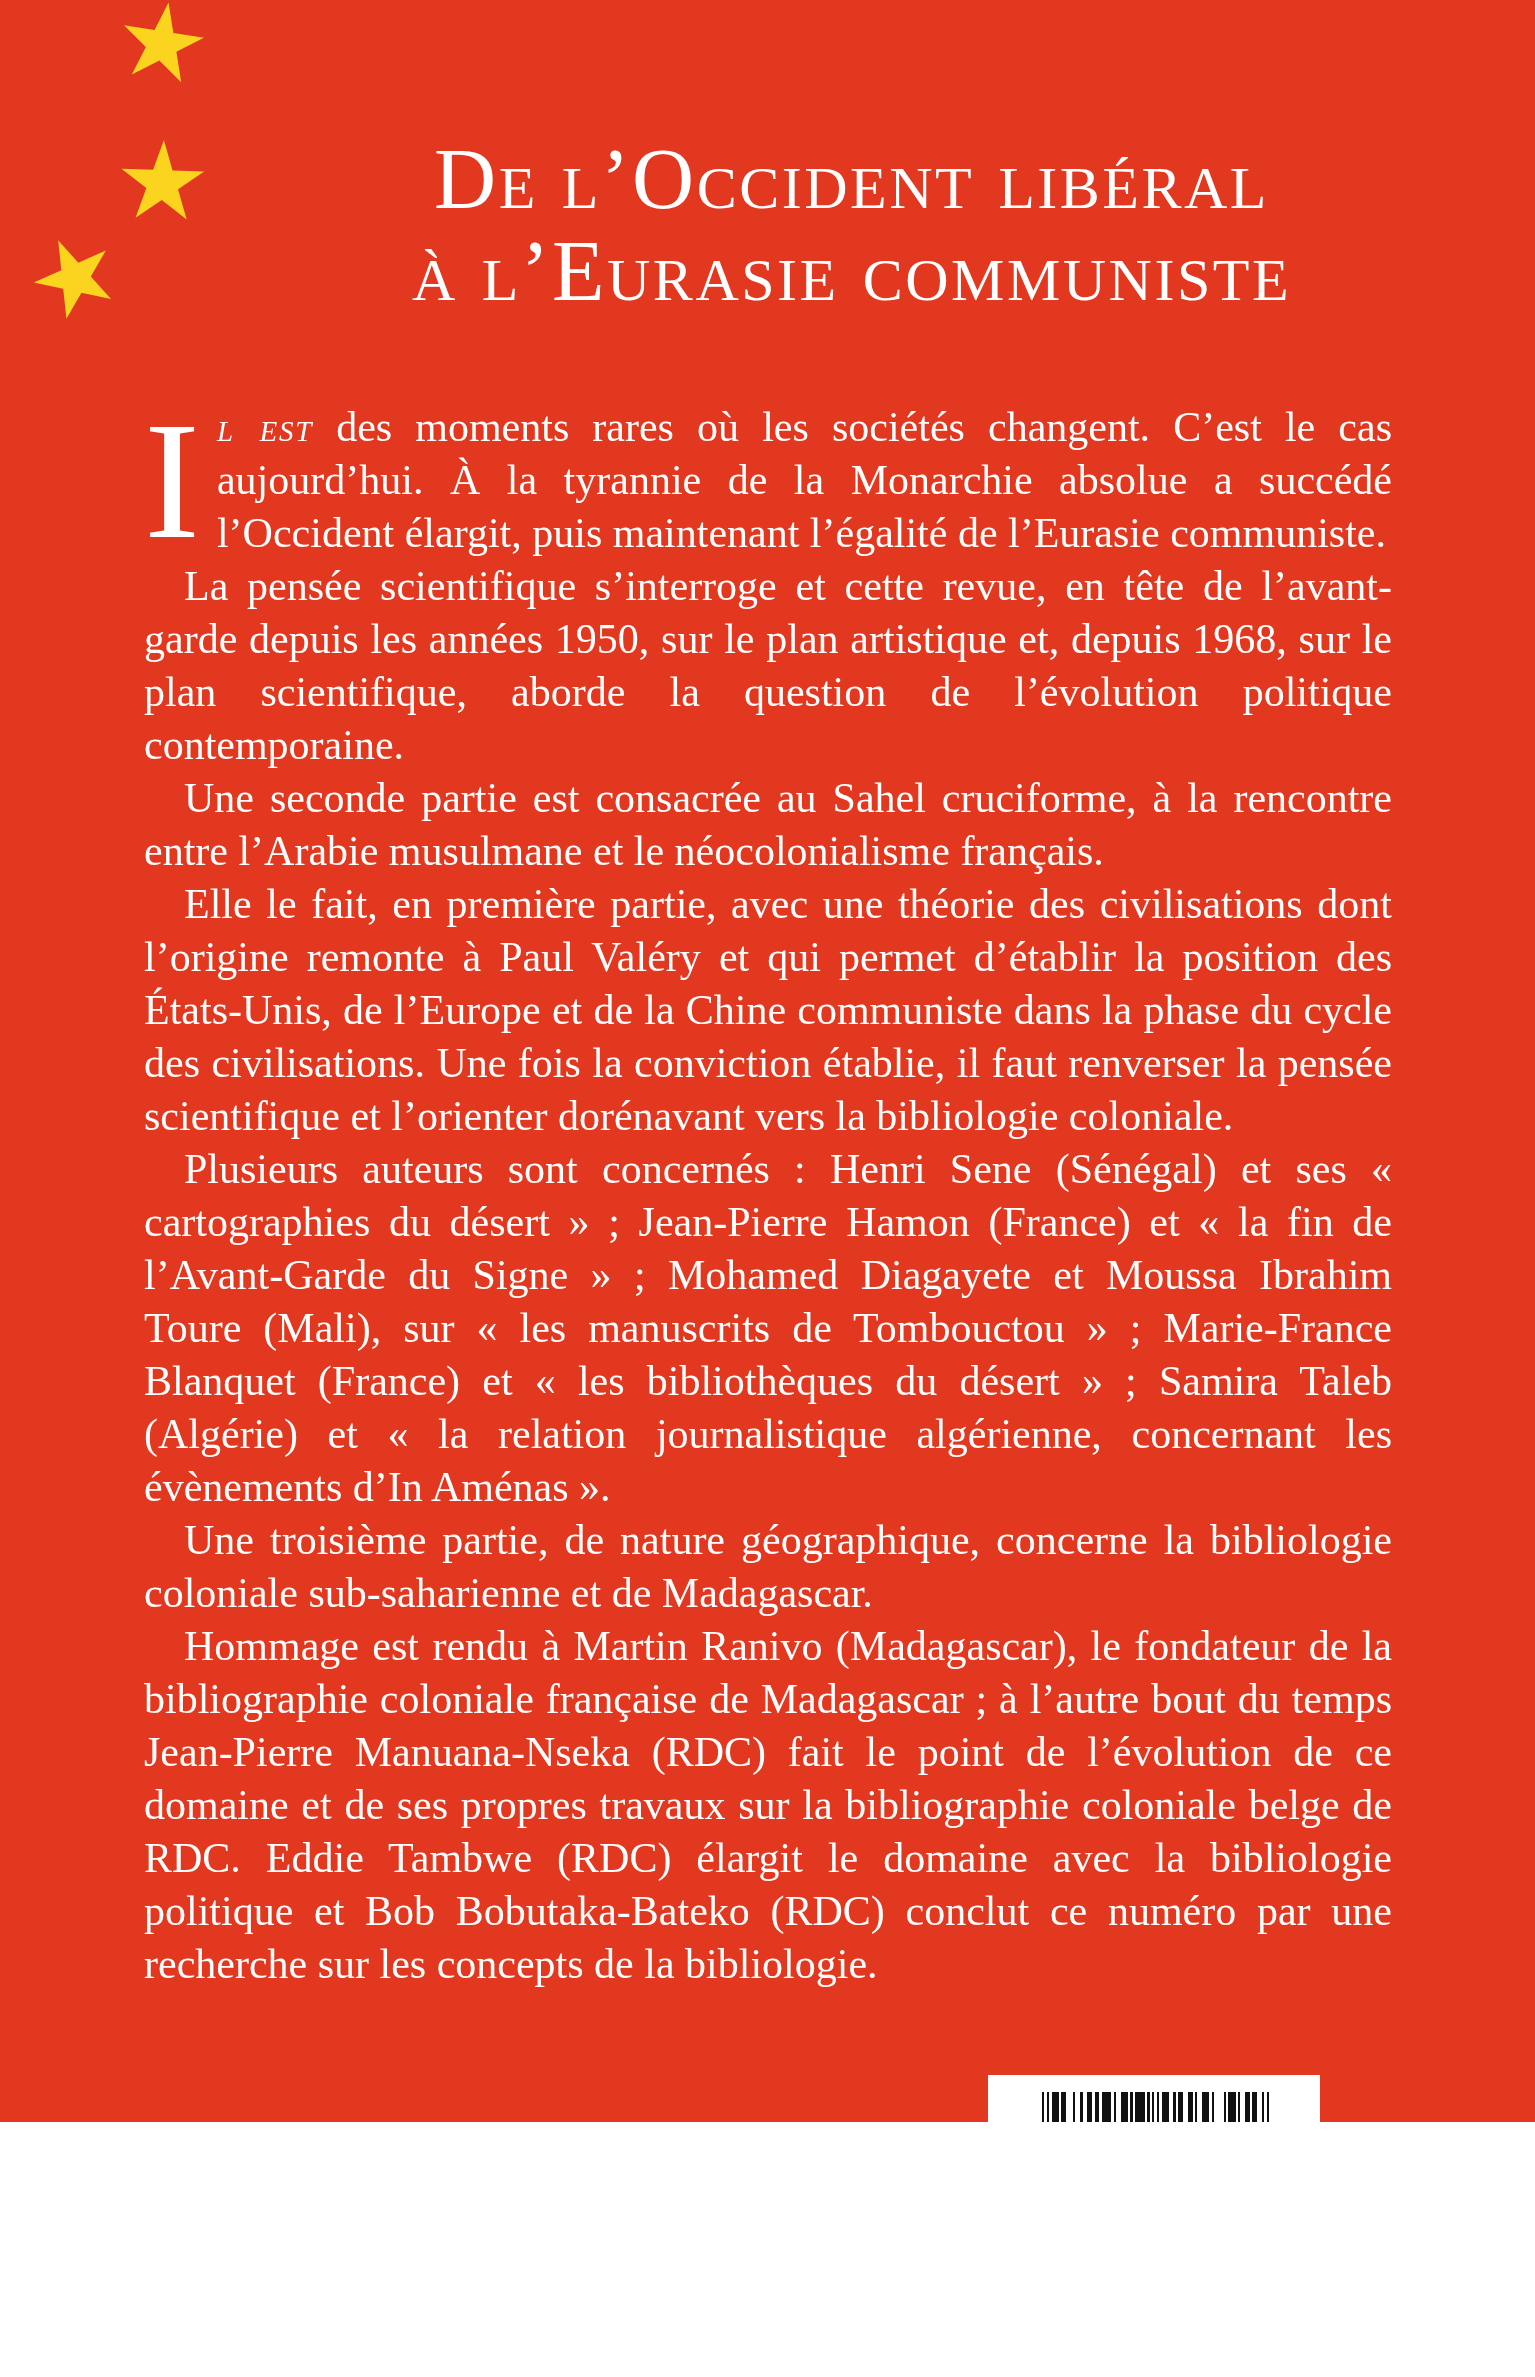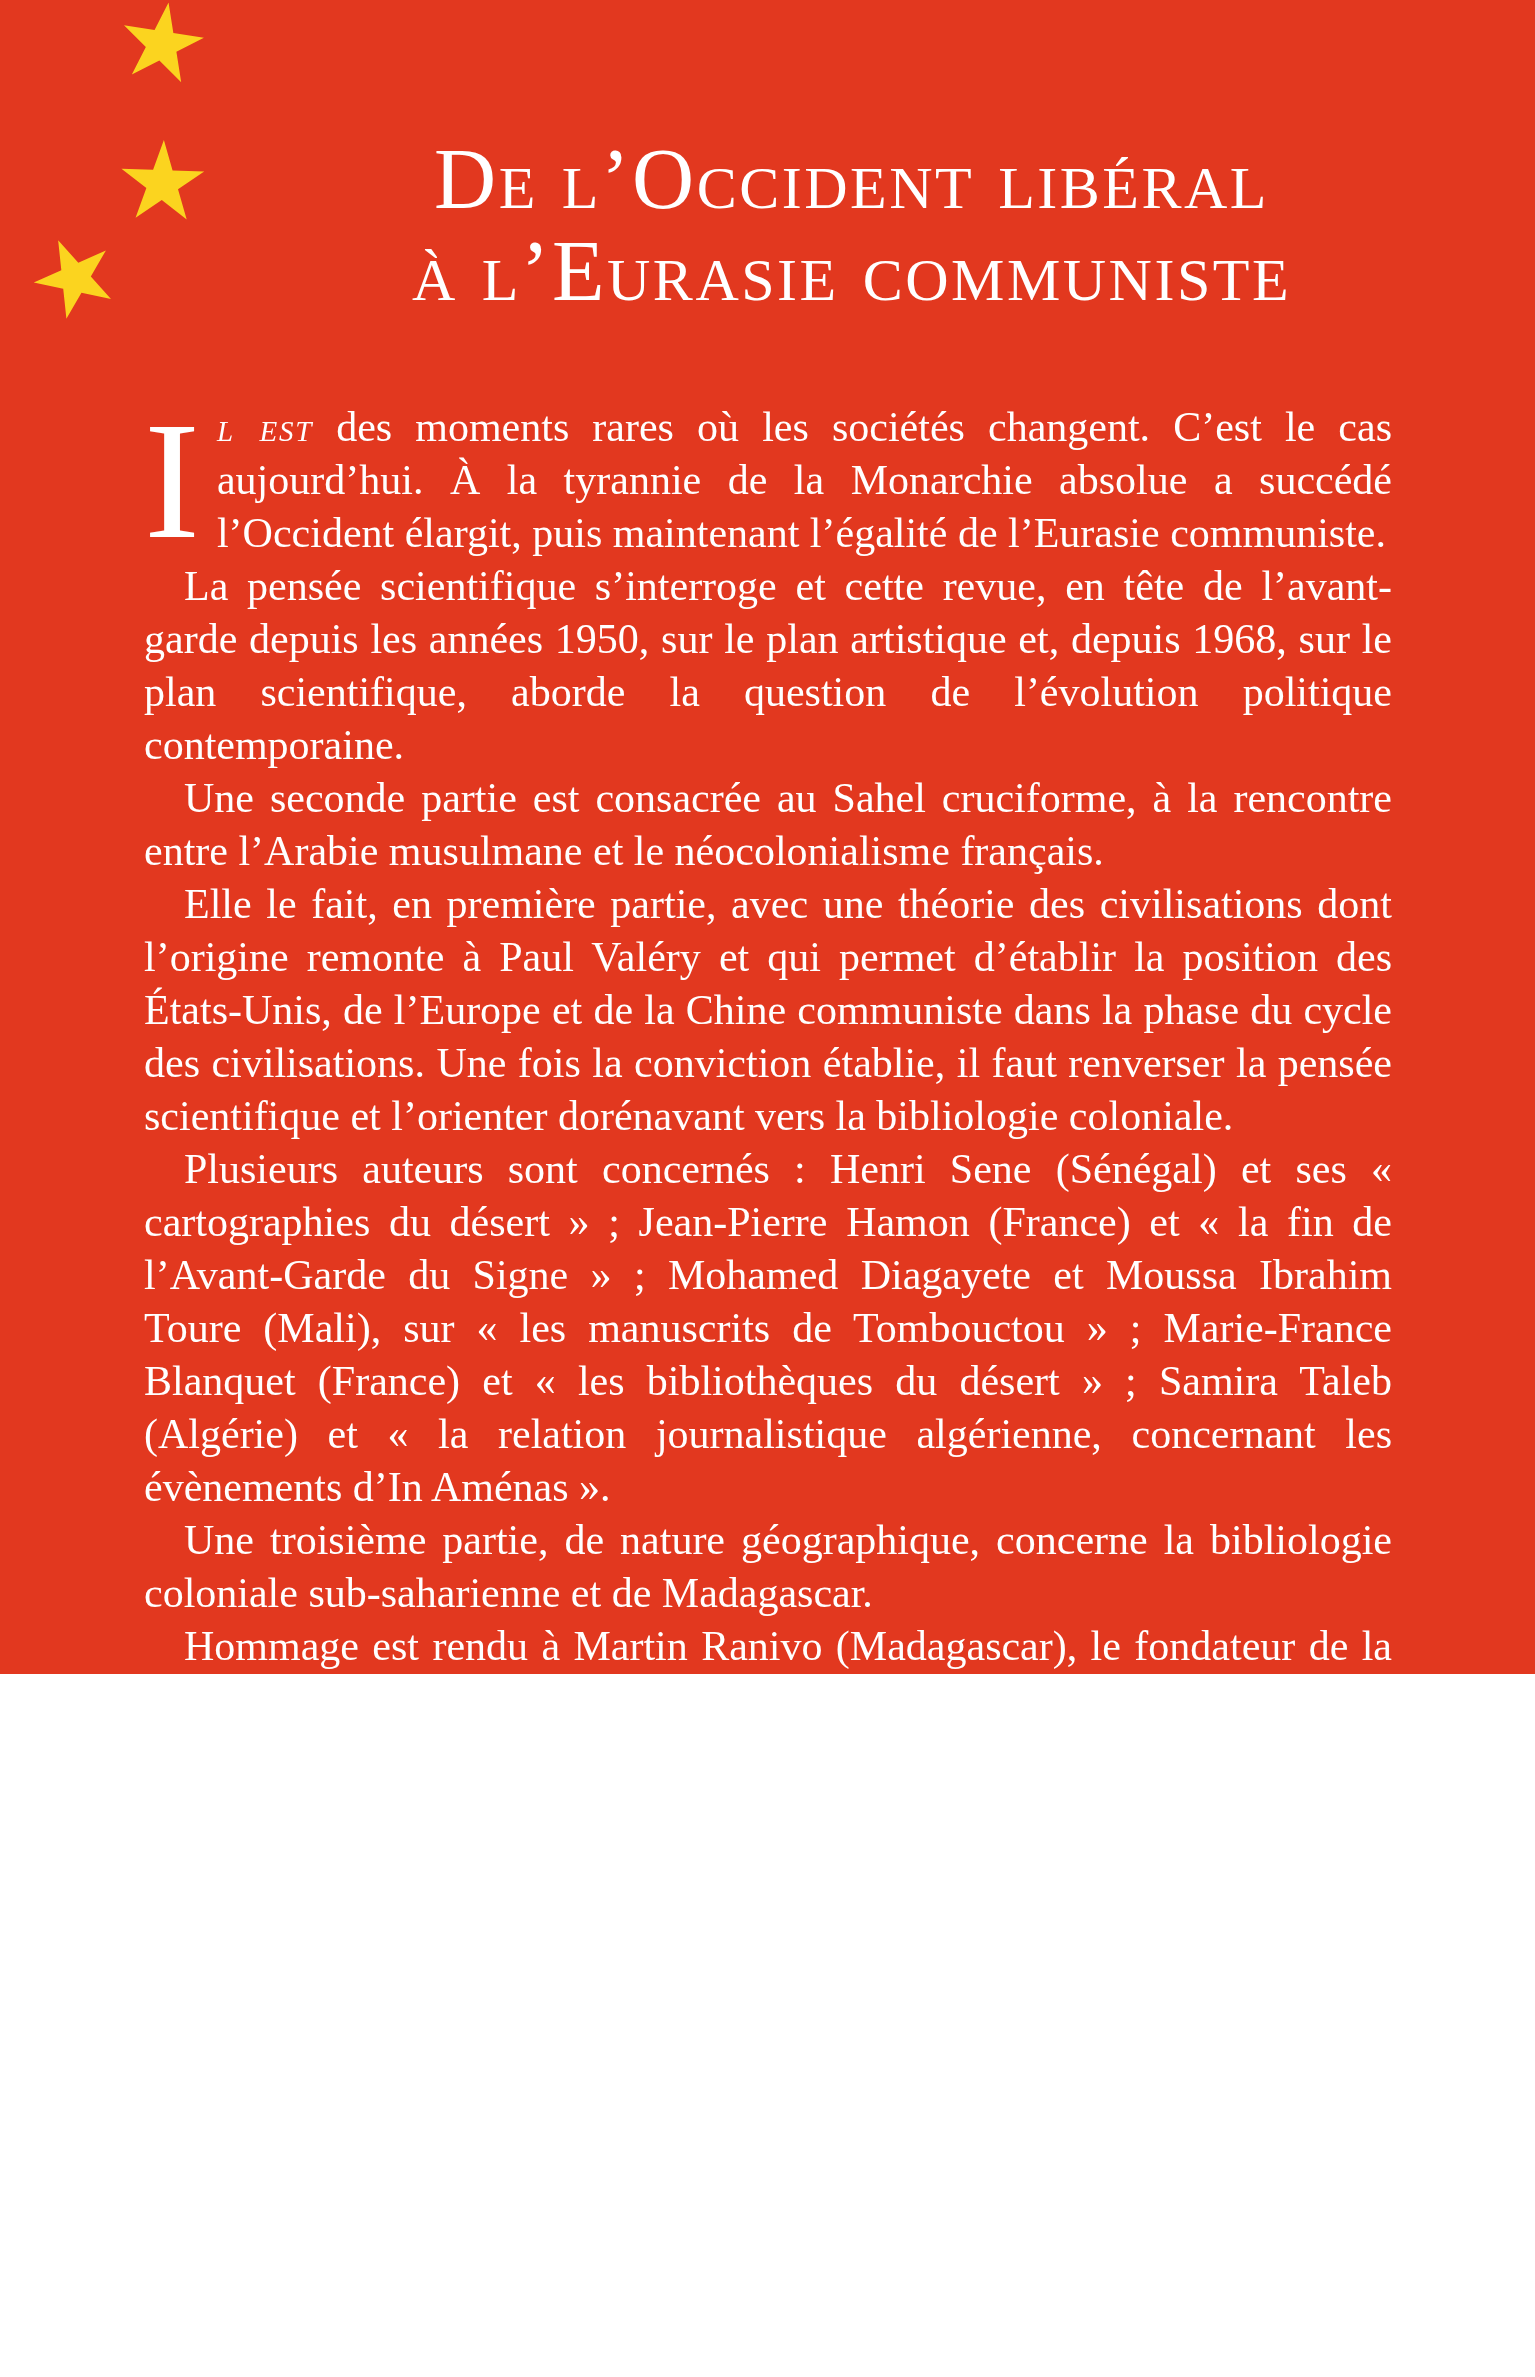--- a/index.html
+++ b/index.html
@@ -1,19 +1,19 @@
 <!DOCTYPE html>
 <html style="font-size:13.4px"><head>
 <meta charset="utf-8">
 <style>
   html, body { margin: 0; padding: 0; }
   .page {
     position: relative;
     width: 1535px;
-    height: 1674px;
+    height: 2122px;
     background: #E2381F;
     color: #FFFFFF;
     font-family: "Liberation Serif", serif;
     overflow: hidden;
   }
   .star { position: absolute; }
   .star svg { display: block; width: 100%; height: auto; }
   .star-1 { left: 120px; top: 1.7px;   width: 85px; transform: rotate(9deg); }
   .star-2 { left: 119px; top: 140px; width: 87px; transform: rotate(2deg); }
   .star-3 { left: 32px;  top: 237px; width: 83px;  transform: rotate(-24deg); }

